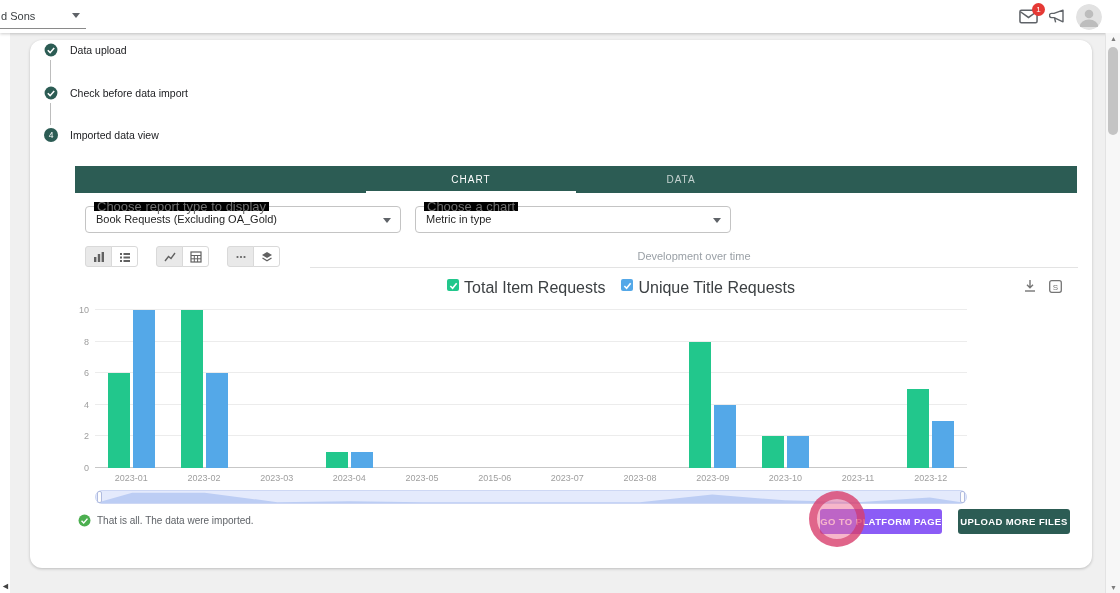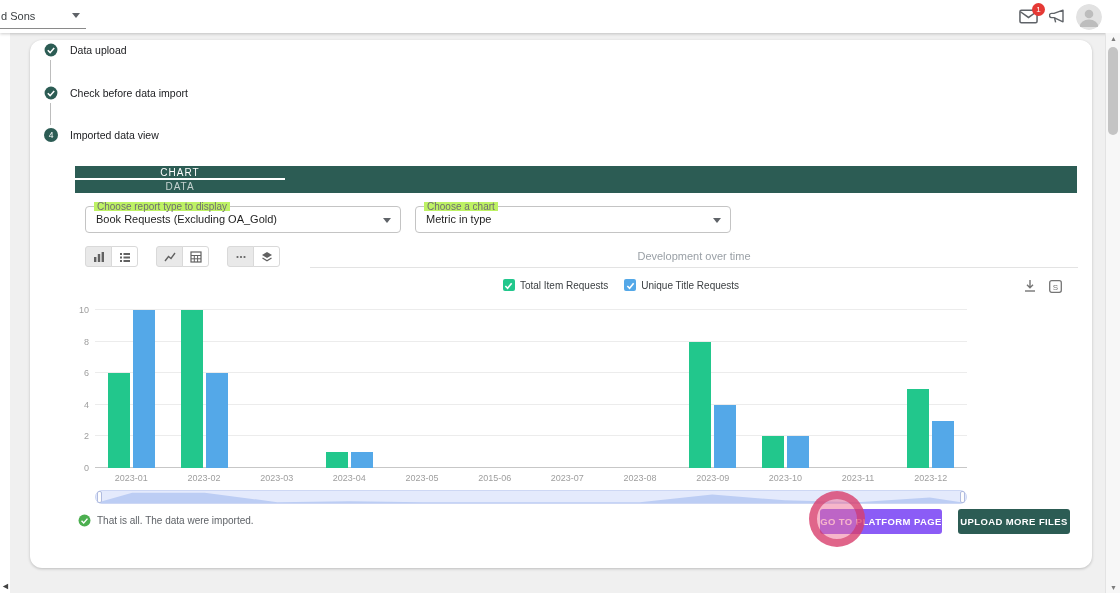--- a/index.html
+++ b/index.html
@@ -30,49 +30,49 @@
   .step { position:absolute; left:14px; display:flex; align-items:center; gap:12px; height:14px; }
   .step-1 { top:3px; } .step-2 { top:46px; } .step-3 { top:88px; }
   .step-label { font-size:10.5px; color:#202124; white-space:nowrap; }
   .step-num { width:14px; height:14px; border-radius:50%; background:#2c5c54; color:#fff;
               font-size:8.5px; display:flex; align-items:center; justify-content:center; }
   .step-connector { position:absolute; left:20px; width:1px; background:#bdbdbd; }
   .conn-1 { top:20px; height:23px; } .conn-2 { top:63px; height:22px; }
 
   
   .tabbar { position:absolute; left:45px; top:126px; width:1002px; height:27px; background:#2c5c54;
-            display:flex; justify-content:center;flex-direction:column; }
+            display:flex; justify-content:center; }
   .tab { width:210px; height:100%; display:flex; align-items:center; justify-content:center;
          font-size:10px; letter-spacing:1px; color:rgba(255,255,255,.72); position:relative; cursor:pointer; }
   .tab.active { color:#fff; }
   .tab.active::after { content:""; position:absolute; left:0; right:0; bottom:0; height:2px; background:#fff; }
 
   
   .select-field { position:absolute; top:166px; height:27px; border:1px solid #c4c4c4; border-radius:4px;
                   background:#fff; cursor:pointer; }
   .sel-1 { left:55px; width:316px; } .sel-2 { left:385px; width:316px; }
-  .select-label { position:absolute; top:-5px; left:8px; background:#bef264; padding:0 3px;
-                  font-size:10px; line-height:9px; color:#6f6f6f; white-space:nowrap; }
+  .select-label { position:absolute; top:-5px; left:8px; background:#000000; padding:0 3px;
+                  font-size:13px; line-height:9px; color:#6f6f6f; white-space:nowrap; }
   .select-value { position:absolute; left:10px; top:0; line-height:25px; font-size:11px; color:#1f1f1f; white-space:nowrap; }
   .select-field .caret-down { right:9px; top:11px; }
 
   
   .toolbar { position:absolute; left:55px; top:206px; height:22px; display:flex; gap:18px; }
   .btn-group { display:flex; }
   .tbtn { width:27px; height:21px; border:1px solid #d9d9d9; background:#fff; display:flex;
           align-items:center; justify-content:center; cursor:pointer; }
   .tbtn + .tbtn { margin-left:-1px; }
   .tbtn:first-child { border-radius:3px 0 0 3px; } .tbtn:last-child { border-radius:0 3px 3px 0; }
   .tbtn.selected { background:#e9e9e9; }
   .title-rule { position:absolute; left:280px; right:14px; top:206px; height:22px;
                 border-bottom:1px solid #e3e3e3; text-align:center; font-size:11px; color:#9aa0a6; line-height:20px; }
 
   
   .legend { position:absolute; left:120px; right:0; top:239px; display:flex; justify-content:center; gap:16px; }
-  .legend-item { display:flex; align-items:center; gap:5px; font-size:10px; color:#3c4043; cursor:pointer; }
+  .legend-item { display:flex; gap:5px; font-size:16px; color:#3c4043; cursor:pointer; }
   .cbox { width:12px; height:12px; border-radius:2px; display:flex; align-items:center; justify-content:center; }
   .cbox.green { background:#22c78c; } .cbox.blue { background:#54a8e8; }
   .export-icons { position:absolute; right:30px; top:239px; display:flex; gap:12px; align-items:center; }
 
   
   .plot { position:absolute; left:65px; top:270px; width:872px; height:158px; }
   .gridline { position:absolute; left:0; right:0; height:1px; background:#ececec; }
   .gridline.axisline { background:#c7c7c7; }
   .ytick { position:absolute; left:-28px; width:22px; text-align:right; font-size:9px; color:#9e9e9e;
            transform:translateY(4.5px); }

